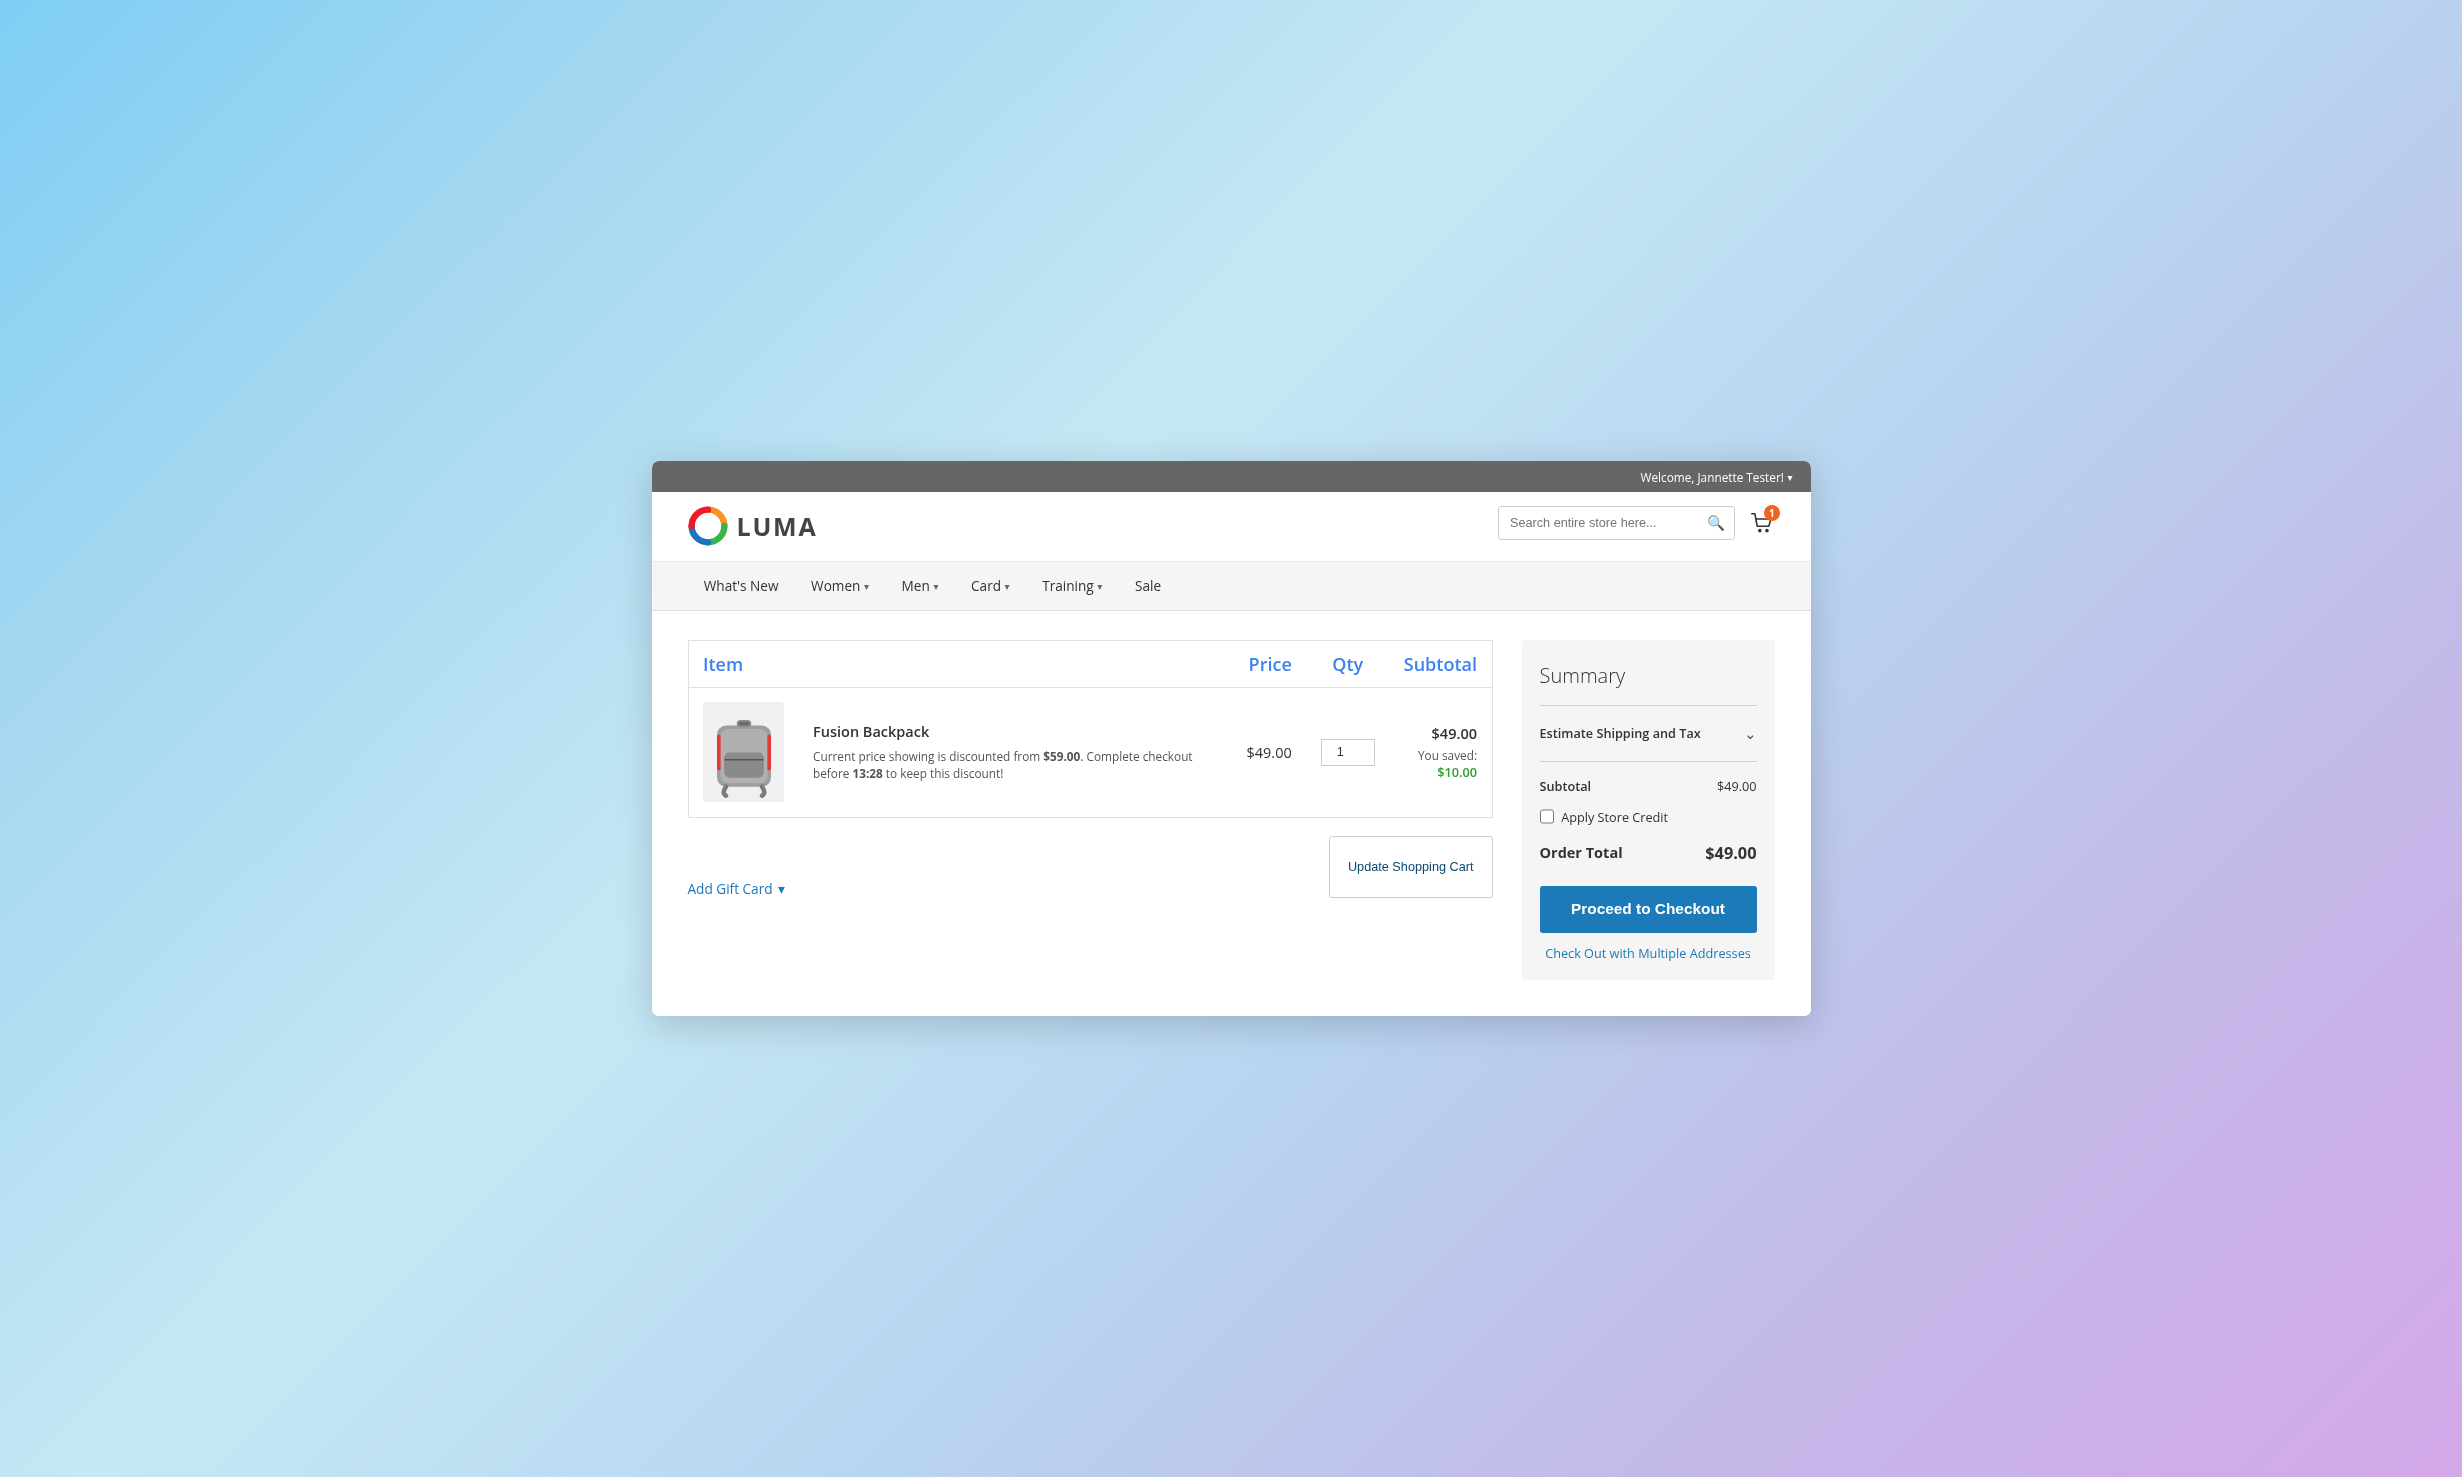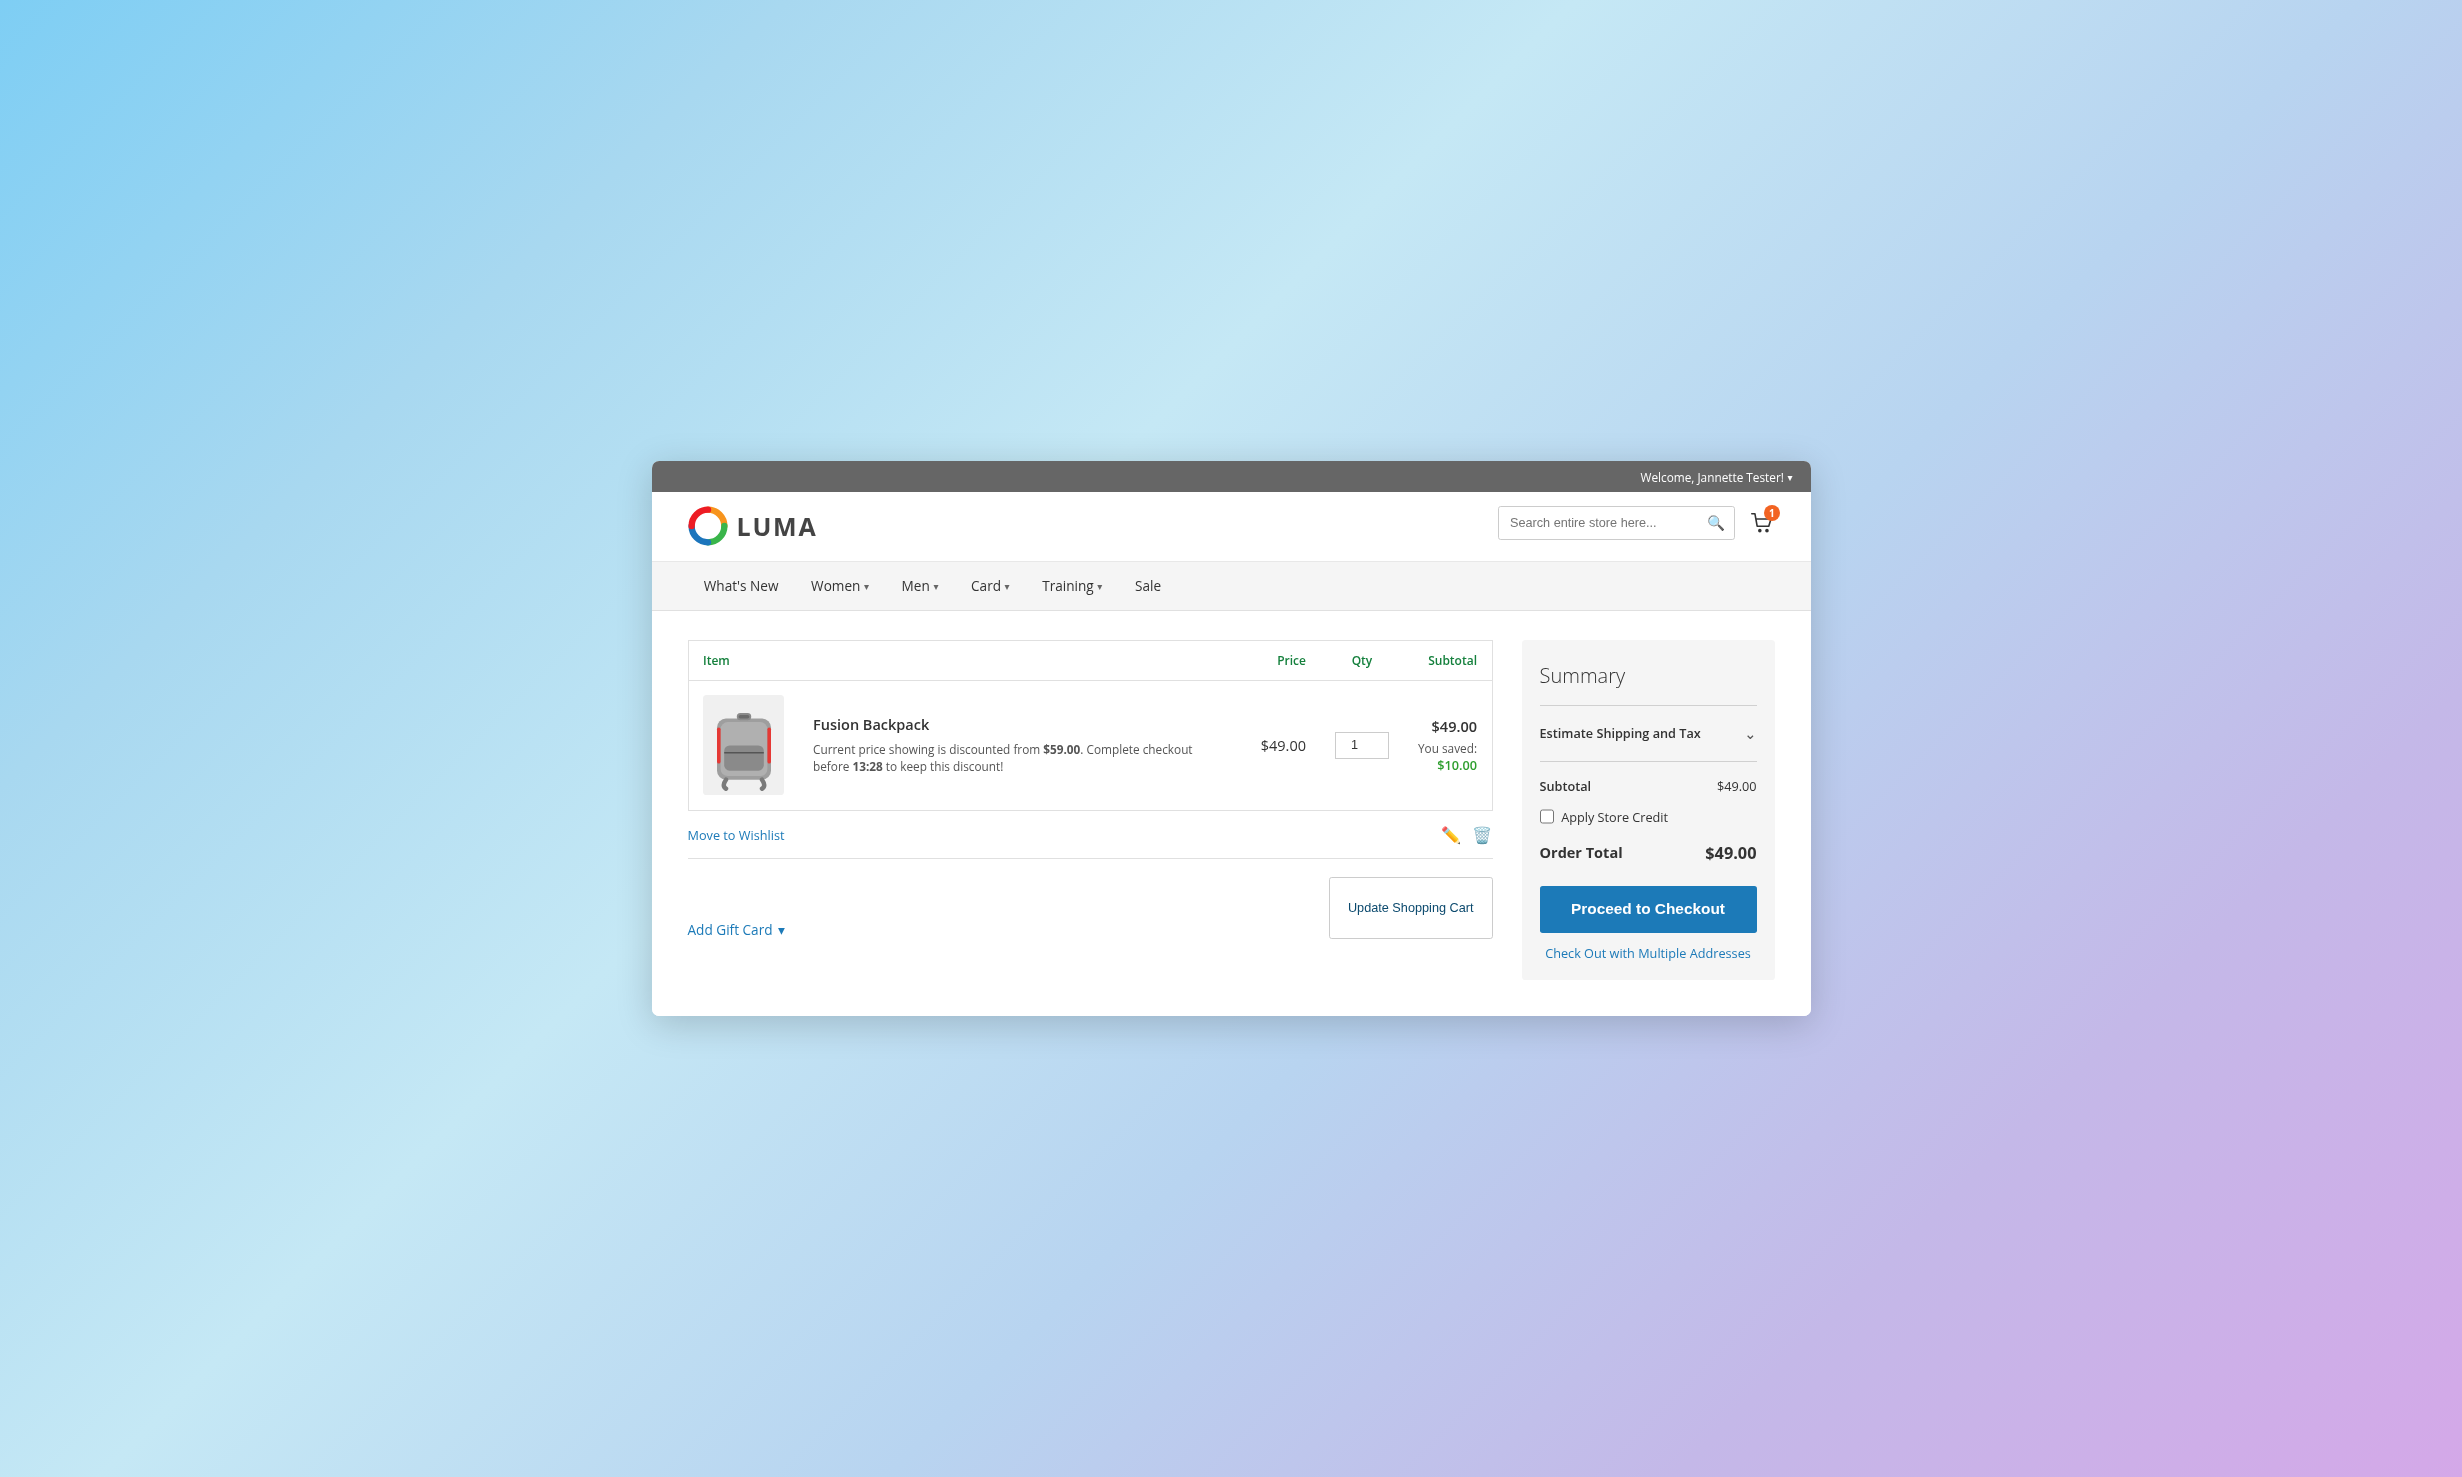--- a/index.html
+++ b/index.html
@@ -156,23 +156,23 @@
 
     
     .cart-table {
       width: 100%;
       border-collapse: collapse;
       border: 0.9px solid #e0e0e0;
     }
     .cart-table th {
       text-align: left;
       padding: 11px 14.5px;
-      font-size: 12px;
+      font-size: 18px;
       font-weight: 600;
-      color: #15803d;
+      color: #3b82f6;
       border-bottom: 0.9px solid #e0e0e0;
       background: #fff;
     }
     .cart-table th.center { text-align: center; }
     .cart-table th.right { text-align: right; }
     .cart-table td {
       padding: 14.5px;
       vertical-align: top;
       border-bottom: 0.9px solid #e0e0e0;
     }
@@ -511,27 +511,20 @@
               <div class="subtotal-cell">
                 <div class="subtotal-amount">$49.00</div>
                 <div class="saved-text">You saved:</div>
                 <div class="saved-amount">$10.00</div>
               </div>
             </td>
           </tr>
         </tbody>
       </table>
 
-      <div class="cart-actions-row">
-        <a class="move-to-wishlist">Move to Wishlist</a>
-        <div class="item-actions">
-          <span class="action-icon">✏️</span>
-          <span class="action-icon">🗑️</span>
-        </div>
-      </div>
 
       <div class="cart-bottom">
         <div class="add-gift-card">
           <span>Add Gift Card</span>
           <span>▾</span>
         </div>
         <button class="update-cart-btn">Update Shopping Cart</button>
       </div>
     </div>
 

